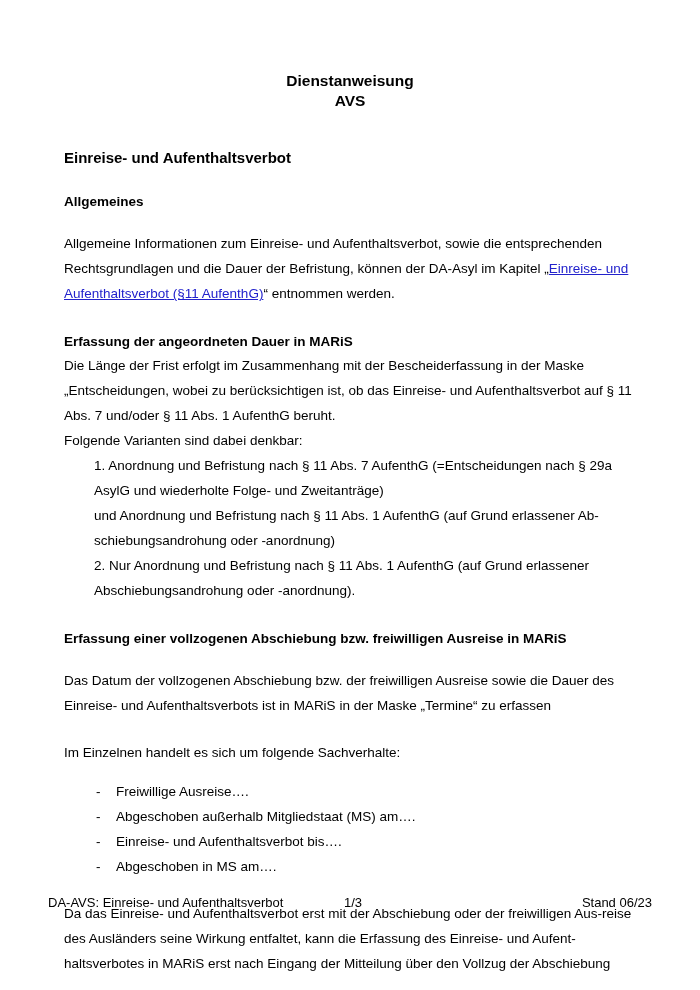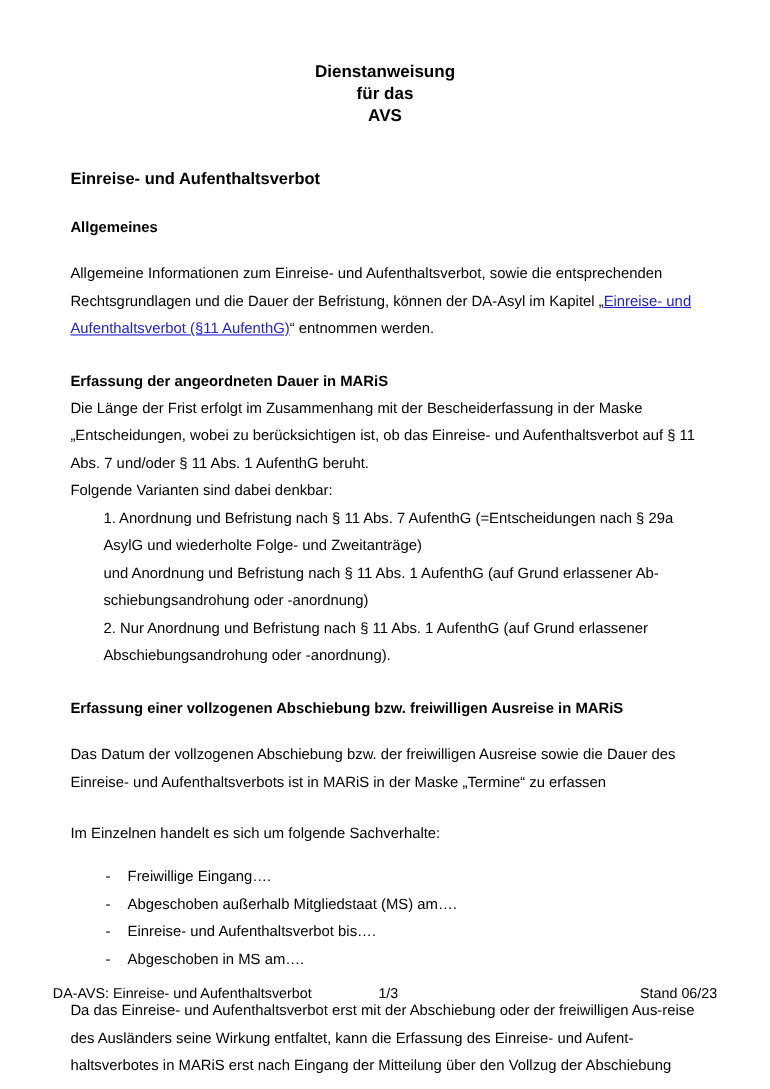--- a/index.html
+++ b/index.html
@@ -13,21 +13,21 @@
     font-family: "Liberation Sans", sans-serif;
     color: #000000;
     position: relative;
     overflow: hidden;
   }
   .page {
     position: relative;
     width: 700px;
     height: 946px;
     box-sizing: border-box;
-    padding: 56px 64px 0 64px;
+    padding: 71px 64px 0 64px;
   }
   .doc-title {
     text-align: center;
     font-weight: bold;
     font-size: 15.5px;
     line-height: 20px;
     margin: 0 0 0 0;
   }
   .doc-title div { white-space: pre; }
   .subject {
@@ -86,21 +86,20 @@
   .footer .f-center { position: absolute; left: 296px; }
   .footer .f-right { margin-left: auto; }
 </style>
 </head>
 <body>
 
 <div class="page">
 
   <div class="doc-title">
     <div>Dienstanweisung</div>
-    <div>für das</div>
     <div>AVS</div>
   </div>
 
   <div class="subject">Einreise- und Aufenthaltsverbot</div>
 
   <div class="sec-head">Allgemeines</div>
 
   <p class="body gap"><span>Allgemeine Informationen zum Einreise- und Aufenthaltsverbot, sowie die entsprechenden Rechtsgrundlagen und die Dauer der Befristung, können der DA-Asyl im Kapitel „</span><span class="link">Einreise- und Aufenthaltsverbot (§11 AufenthG)</span><span>“ entnommen werden.</span></p>
 
   <div class="sec-head">Erfassung der angeordneten Dauer in MARiS</div>
@@ -110,21 +109,21 @@
   <p class="body indent">1. Anordnung und Befristung nach § 11 Abs. 7 AufenthG (=Entscheidungen nach § 29a AsylG und wiederholte Folge- und Zweitanträge)</p>
   <p class="body indent"><span class="u">und</span><span> Anordnung und Befristung nach § 11 Abs. 1 AufenthG (auf Grund erlassener Ab-schiebungsandrohung oder -anordnung)</span></p>
   <p class="body indent">2. Nur Anordnung und Befristung nach § 11 Abs. 1 AufenthG (auf Grund erlassener Abschiebungsandrohung oder -anordnung).</p>
 
   <div class="sec-head">Erfassung einer vollzogenen Abschiebung bzw. freiwilligen Ausreise in MARiS</div>
 
   <p class="body gap">Das Datum der vollzogenen Abschiebung bzw. der freiwilligen Ausreise sowie die Dauer des Einreise- und Aufenthaltsverbots ist in MARiS in der Maske „Termine“ zu erfassen</p>
   <p class="body gap">Im Einzelnen handelt es sich um folgende Sachverhalte:</p>
 
   <ul class="bullets">
-    <li>Freiwillige Eingang….</li>
+    <li>Freiwillige Ausreise….</li>
     <li>Abgeschoben außerhalb Mitgliedstaat (MS) am….</li>
     <li>Einreise- und Aufenthaltsverbot bis….</li>
     <li>Abgeschoben in MS am….</li>
   </ul>
 
   <p class="body gap">Da das Einreise- und Aufenthaltsverbot erst mit der Abschiebung oder der freiwilligen Aus-reise des Ausländers seine Wirkung entfaltet, kann die Erfassung des Einreise- und Aufent-haltsverbotes in MARiS erst nach Eingang der Mitteilung über den Vollzug der Abschiebung</p>
 
   <div class="footer">
     <span class="f-left">DA-AVS: Einreise- und Aufenthaltsverbot</span>
     <span class="f-center">1/3</span>

